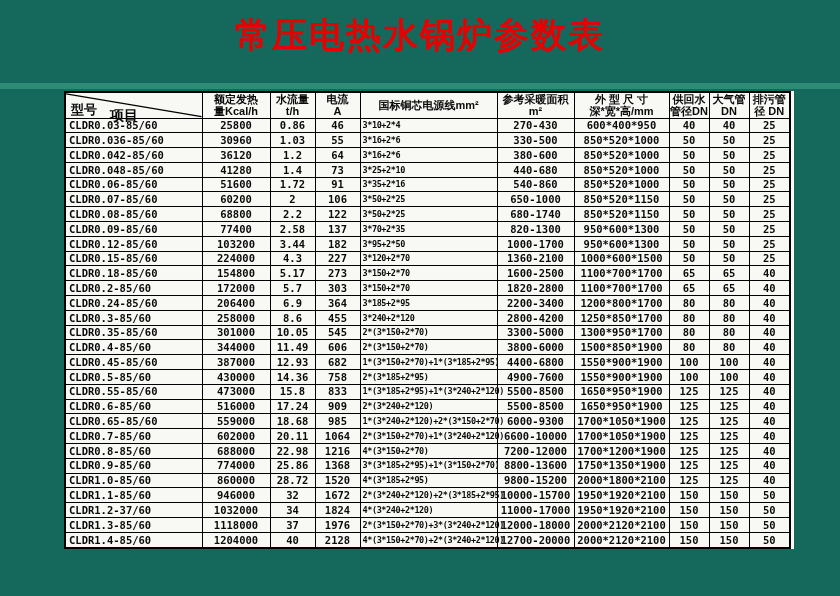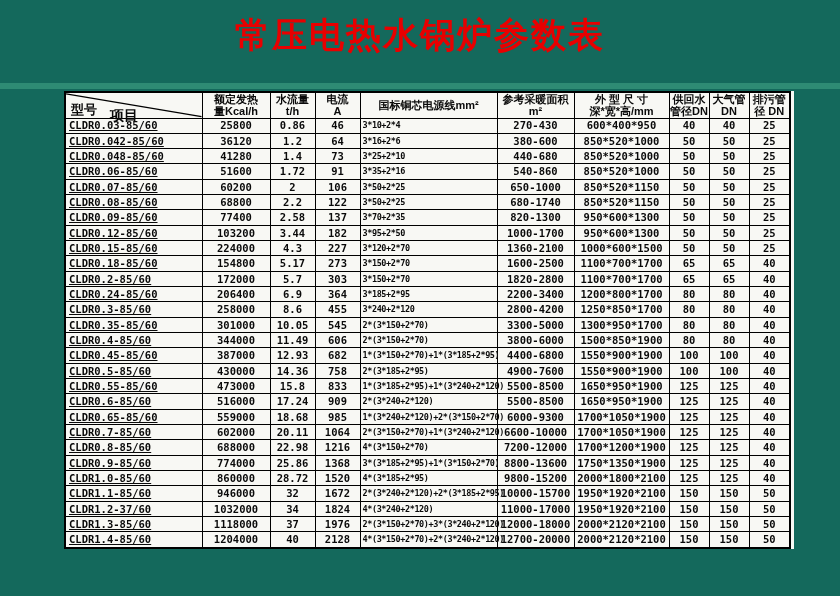--- a/index.html
+++ b/index.html
@@ -51,21 +51,21 @@
   th{
     font-size:11px;font-weight:bold;line-height:12px;
     text-align:center;
     font-family:"Liberation Sans",sans-serif;
   }
   td{
     font-family:"DejaVu Sans Mono",monospace;
     font-size:10.5px;font-weight:bold;
     text-align:center;line-height:1;
   }
-  td.c0{text-align:left;padding-left:3px;text-decoration:underline;}
+  td.c0{text-align:left;padding-left:3px;}
   td.c4{text-align:left;padding-left:2px;font-size:8.5px;letter-spacing:-0.4px;}
   .w0{width:137px;} .w1{width:68px;} .w2{width:45px;} .w3{width:45px;}
   .w4{width:137px;} .w5{width:77px;margin-left:40px;} .w6{width:95px;} .w7{width:40px;}
   .w8{width:40px;} .w9{width:41px;}
   th.corner{position:relative;padding:0;}
   th.corner svg{position:absolute;left:0;top:0;width:100%;height:100%;}
   .corner-row{position:absolute;left:5px;top:11px;font-size:13px;}
   .corner-col{position:absolute;left:44px;top:16px;font-size:14px;}
 </style>
 </head>
@@ -131,20 +131,32 @@
           <td class="c2">0.86</td>
           <td class="c3">46</td>
           <td class="c4">3*10+2*4</td>
           <td class="c5">270-430</td>
           <td class="c6">600*400*950</td>
           <td class="c7">40</td>
           <td class="c8">40</td>
           <td class="c9">25</td>
         </tr>
         <tr>
+          <td class="c0">CLDR0.036-85/60</td>
+          <td class="c1">30960</td>
+          <td class="c2">1.03</td>
+          <td class="c3">55</td>
+          <td class="c4">3*16+2*6</td>
+          <td class="c5">330-500</td>
+          <td class="c6">850*520*1000</td>
+          <td class="c7">50</td>
+          <td class="c8">50</td>
+          <td class="c9">25</td>
+        </tr>
+        <tr>
           <td class="c0">CLDR0.042-85/60</td>
           <td class="c1">36120</td>
           <td class="c2">1.2</td>
           <td class="c3">64</td>
           <td class="c4">3*16+2*6</td>
           <td class="c5">380-600</td>
           <td class="c6">850*520*1000</td>
           <td class="c7">50</td>
           <td class="c8">50</td>
           <td class="c9">25</td>

